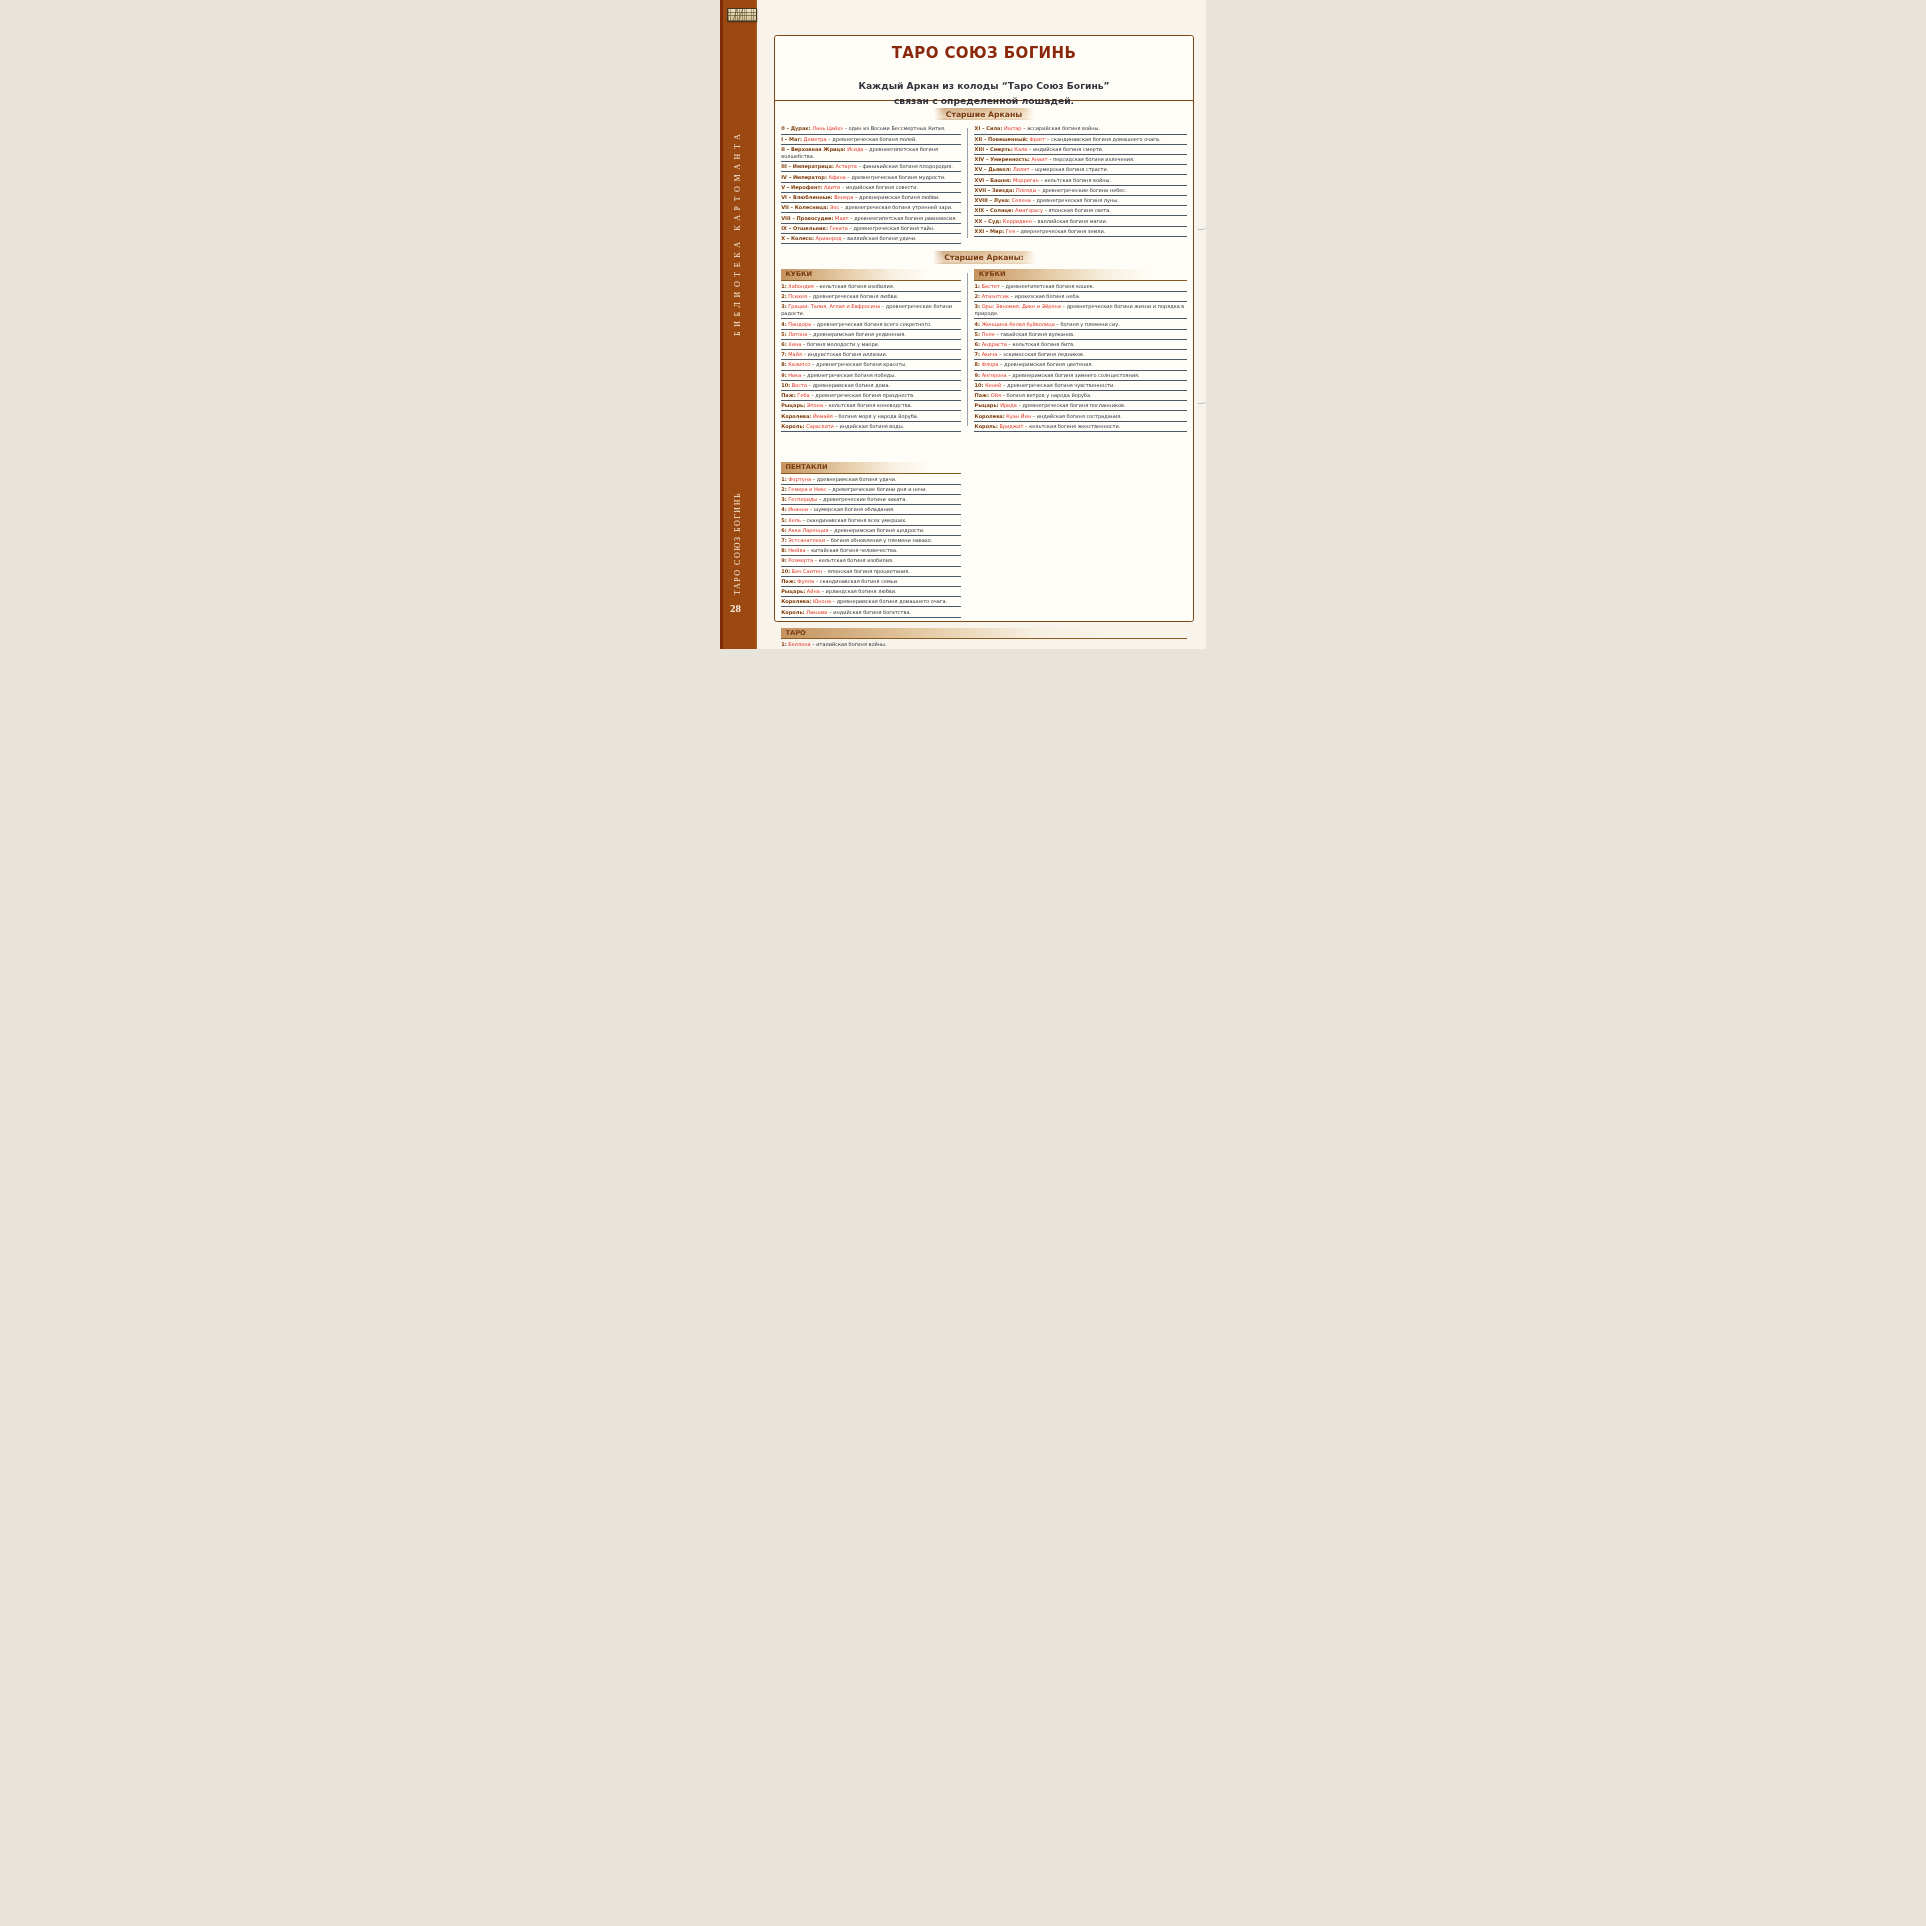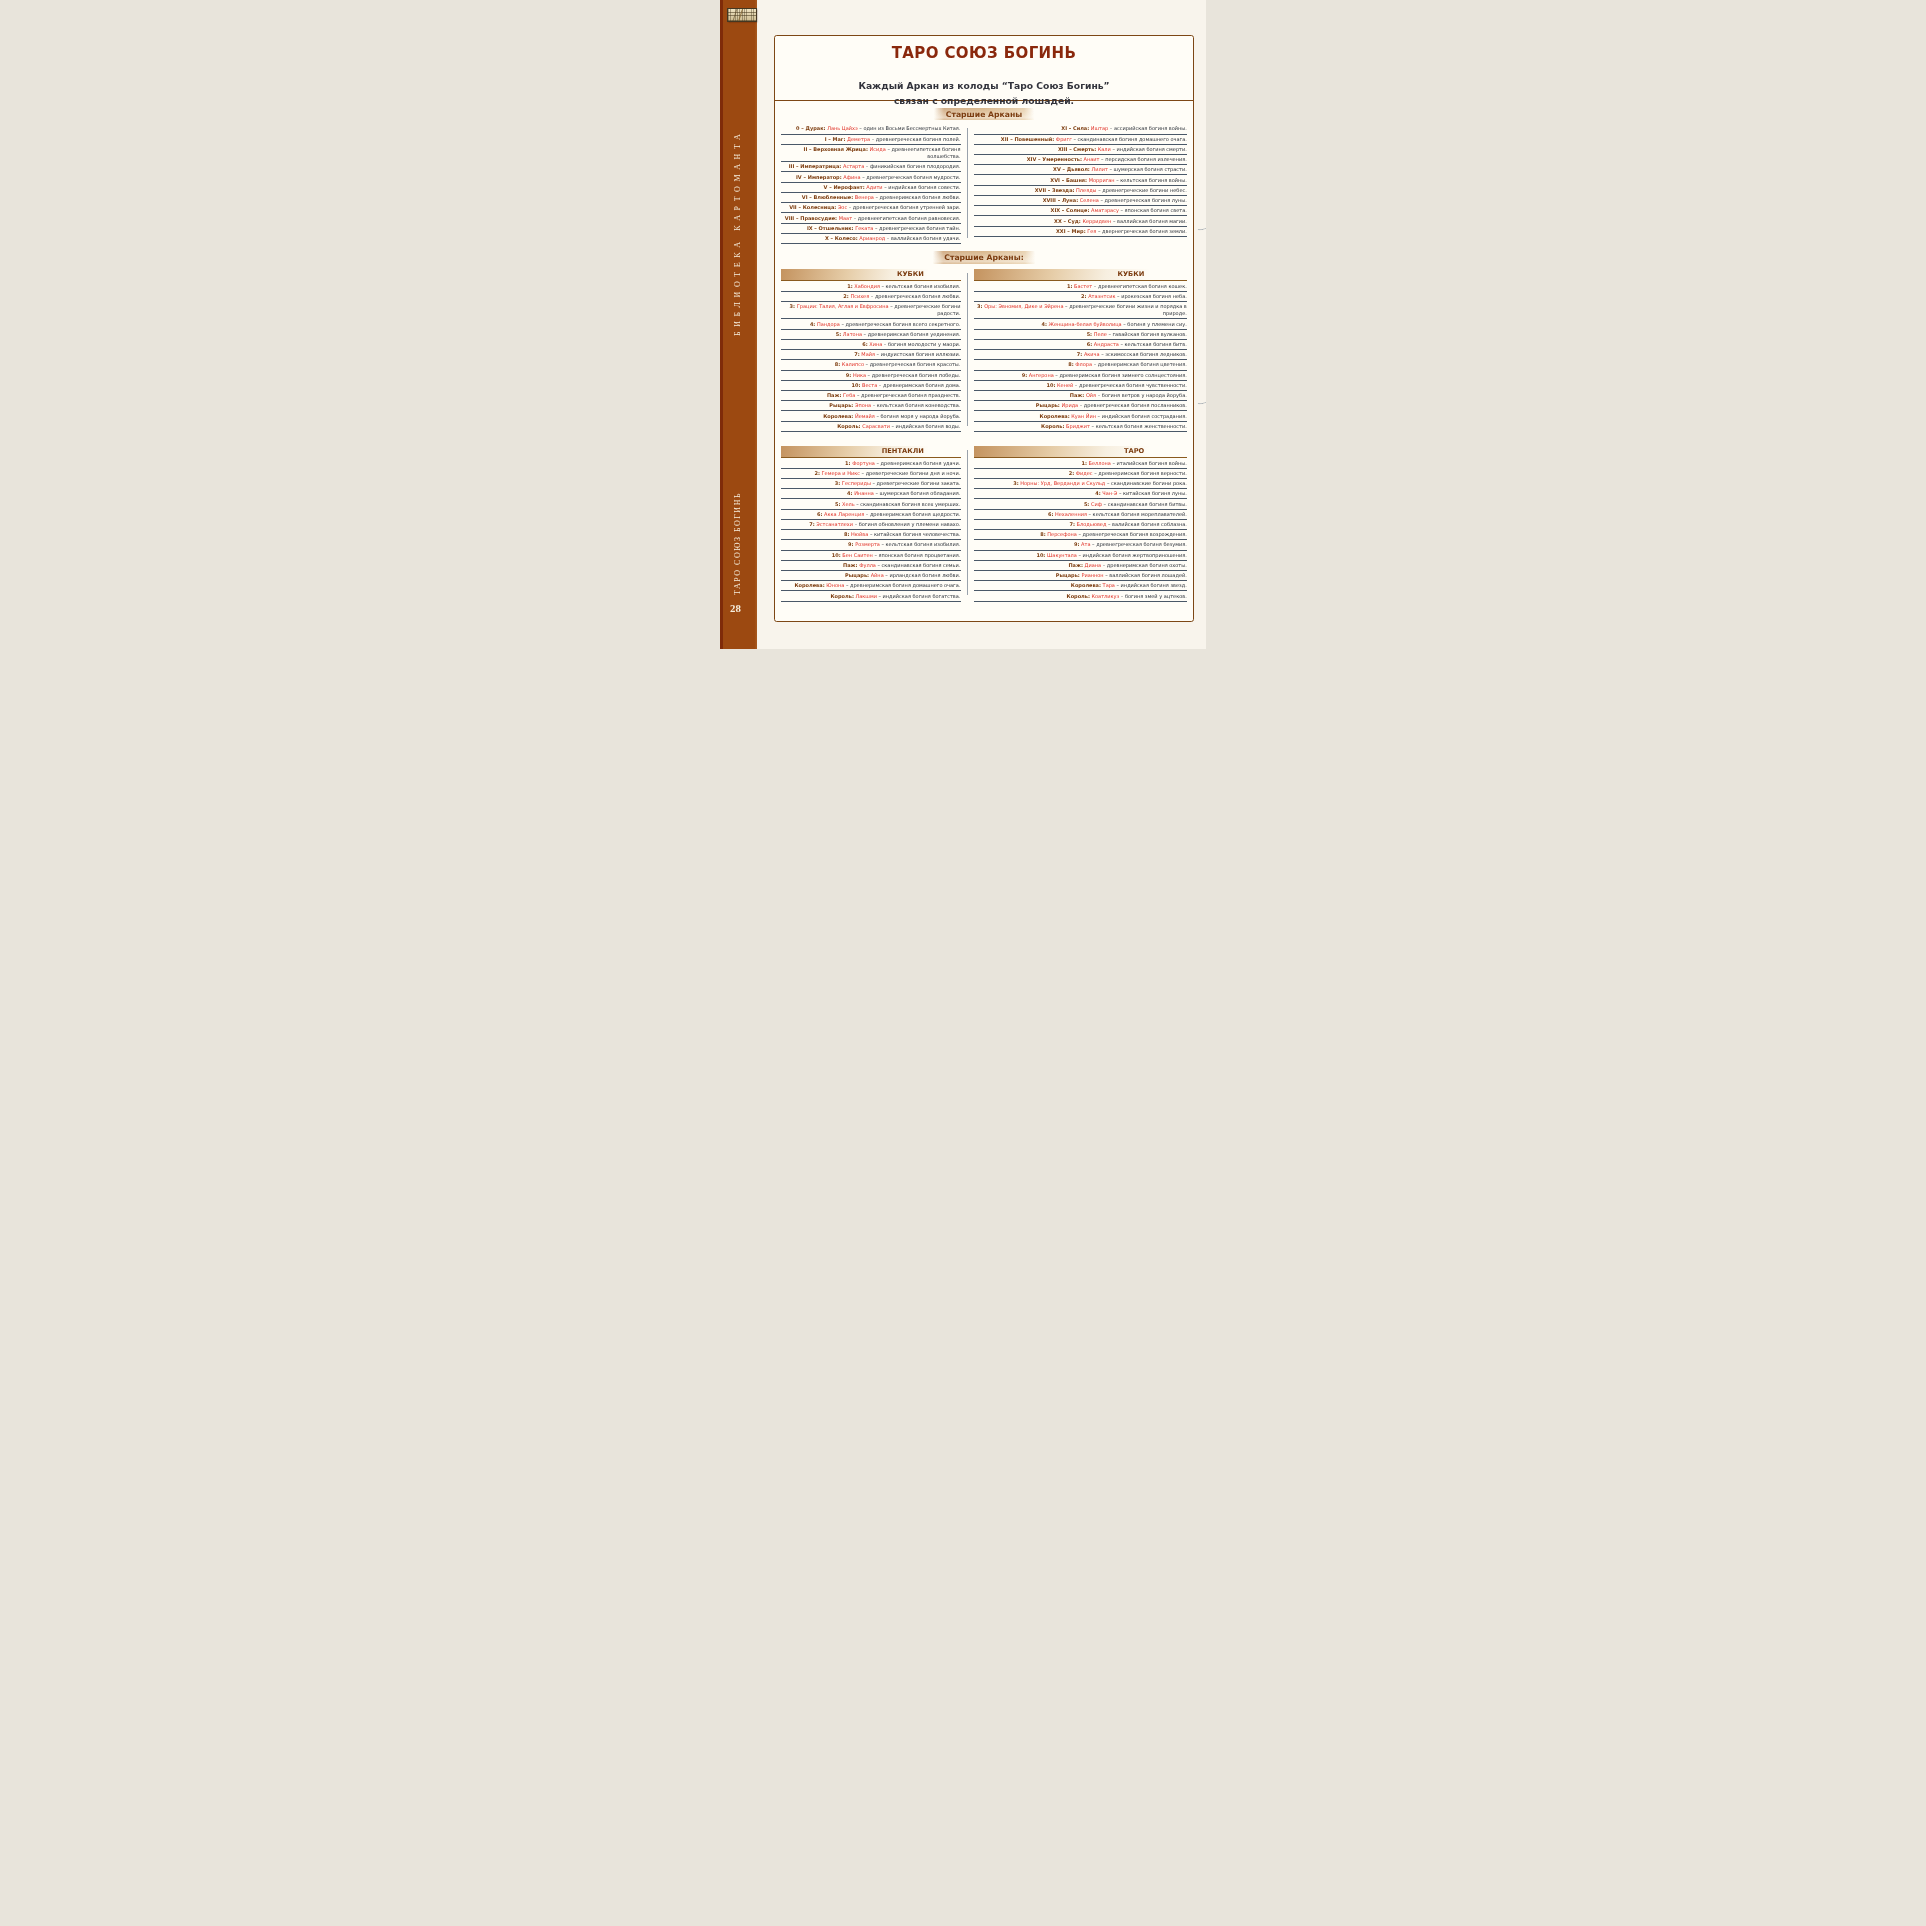--- a/index.html
+++ b/index.html
@@ -32,31 +32,31 @@
   .title{margin:2.3px 0 0;font-size:15px;font-weight:bold;letter-spacing:0.4px;color:#8a280c;}
   .subtitle{margin:16px 0 0;font-size:9.2px;font-weight:bold;color:#32333c;line-height:1.7;}
   .card-body{padding:0 5.8px;}
 
   .band{margin:7px auto 0;width:max-content;max-width:90%;padding:1.9px 11.6px 1.5px;
         font-size:7.7px;font-weight:bold;color:#7b3c10;text-align:right;border-radius:1.2px;
         background:
           linear-gradient(180deg,rgba(255,255,255,0) 0%,rgba(255,252,245,.5) 80%,rgba(244,232,210,.25)),
           linear-gradient(90deg,rgba(205,165,122,0),rgba(205,165,122,.92) 10%,#d9b78c 50%,rgba(230,205,170,.92) 90%,rgba(230,205,170,0));}
 
-  .twocol{display:flex;align-items:stretch;margin-top:3.9px;text-align:right;}
+  .twocol{display:flex;align-items:stretch;margin-top:3.9px;}
   .colL{width:180px;flex:0 0 auto;}
   .colR{flex:1 1 auto;}
   .divv{width:0;border-left:0.8px solid #99a1ab;margin:3.9px 6.2px 6.2px 6.2px;}
 
   .row{font-size:5px;line-height:1.45;padding:1.2px 0.4px 0.8px;border-bottom:1.2px double #4a5868;color:#2b3038;}
   .row .num{font-weight:bold;color:#7d3d10;}
   .row .g{color:#e03026;}
 
   .minor1{margin-top:5.4px;}
-  .minor2{margin-top:14px;}
+  .minor2{margin-top:30px;flex-direction:column;}
   .suit-head{border-bottom:1.2px double #8a5a1e;}
   .suit-band{box-sizing:border-box;width:82%;padding:1.5px 4.6px 1.2px;font-size:6.7px;font-weight:bold;color:#7b3c10;
              background:linear-gradient(100deg,#c4935f,#e6cda8 45%,#f7efe0 75%,rgba(247,239,224,0));}
   .suit-rows{margin-top:0.8px;}
 
   
   .curl{position:absolute;width:10.8px;height:5.4px;border:0.8px solid transparent;
         border-bottom-color:#9fa6ad;border-radius:50%;right:-3.1px;opacity:.8;transform:rotate(-12deg);}
   .curl-1{top:223px;} .curl-2{top:397px;}
 </style>

